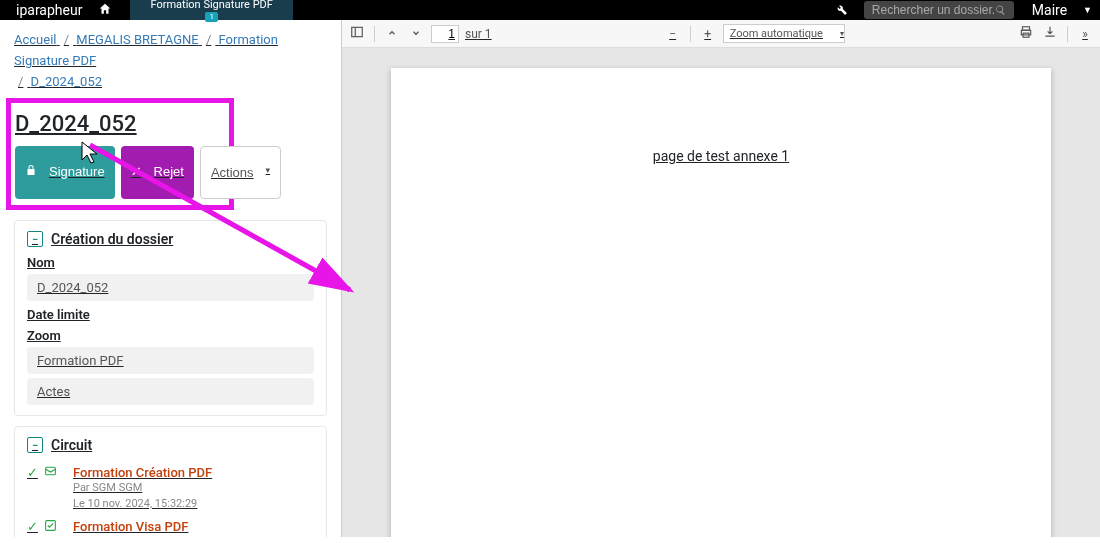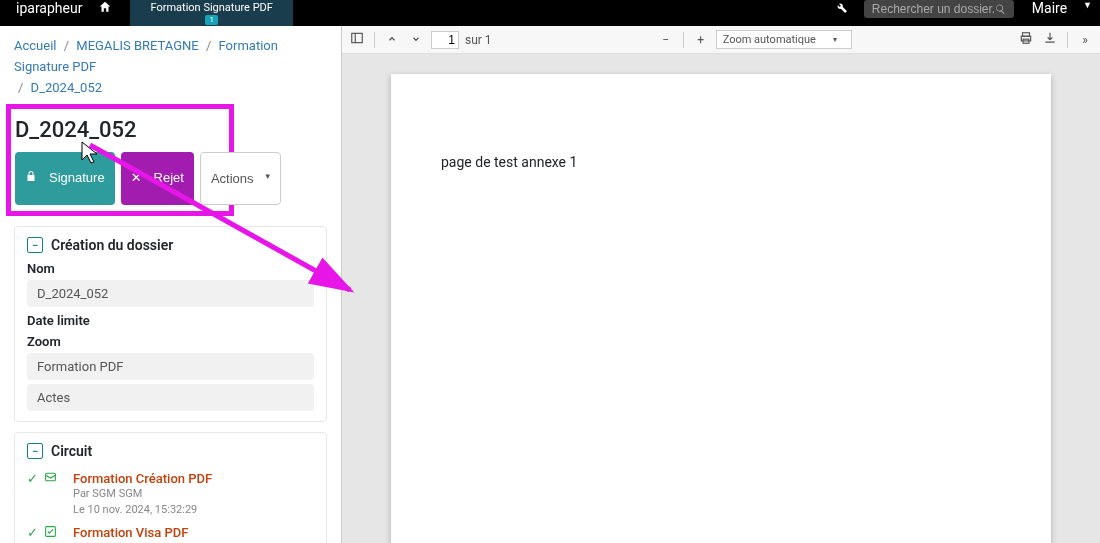--- a/index.html
+++ b/index.html
@@ -1,32 +1,32 @@
 <!DOCTYPE html>
 <html><head>
 <meta charset="utf-8">
 <style>
 * { margin: 0; padding: 0; box-sizing: border-box; }
 body { font-family: -apple-system, BlinkMacSystemFont, "Segoe UI", Roboto, sans-serif; font-size: 14px; color: #212529; background: #fff; width: 1100px; height: 543px; overflow: hidden; }
 
-.topbar { background: #000; height: 26px; display: flex; align-items: flex-start; color: #fff; padding: 0 8px; }
+.topbar { background: #000; height: 20px; display: flex; align-items: center; color: #fff; padding: 0 8px; }
 .topbar .brand { font-size: 14px; padding: 0 8px; }
 .topbar .home { padding: 0 8px; cursor: pointer; }
 .topbar .tab { background: #1a3d4d; height: 100%; display: flex; flex-direction: column; align-items: center; justify-content: center; padding: 0 20px; margin-left: 10px; font-size: 11px; position: relative; }
 .topbar .tab .badge { background: #17a2b8; color: #fff; font-size: 8px; border-radius: 2px; padding: 0 4px; margin-top: 1px; line-height: 10px; }
 .topbar .spacer { flex: 1; }
 .topbar .wrench { padding: 0 8px; cursor: pointer; font-size: 13px; }
 .topbar .search { background: #444; border-radius: 3px; display: flex; align-items: center; padding: 2px 8px; margin: 0 8px; width: 150px; }
 .topbar .search input { background: transparent; border: none; color: #ccc; font-size: 12px; outline: none; width: 100%; }
 .topbar .search input::placeholder { color: #aaa; }
 .topbar .userarea { display: flex; align-items: center; padding: 0 6px; }
 .topbar .username { font-size: 14px; padding: 0 4px; }
 .topbar .caret { font-size: 9px; padding-left: 6px; }
 
-.layout { display: flex; height: calc(100% - 26px); }
+.layout { display: flex; height: calc(100% - 26px); text-decoration: underline; }
 .leftpane { width: 341px; padding: 10px 14px 0 14px; overflow-y: auto; }
 .rightpane { flex: 1; background: #e6e6e6; display: flex; flex-direction: column; border-left: 1px solid #ccc; }
 
 .breadcrumb { font-size: 13px; color: #337ab7; line-height: 1.6; margin-bottom: 6px; }
 .breadcrumb a { color: #337ab7; text-decoration: none; }
 .breadcrumb .sep { color: #888; padding: 0 4px; }
 
 .highlight-box { border: 5px solid #e815e8; padding: 2px 4px 6px 4px; margin-left: -8px; margin-right: 4px; width: 228px; }
 .dossier-title { font-size: 22px; font-weight: 500; margin: 6px 0 10px 0; color: #212529; }
 .action-row { display: flex; gap: 6px; }
@@ -50,24 +50,24 @@
 .ci-title { color: #c2410c; font-size: 13px; font-weight: 500; }
 .ci-meta { font-size: 11px; color: #888; line-height: 1.4; }
 
 .annotation { position: absolute; pointer-events: none; z-index: 1000; }
 
 
 .pdf-toolbar { background: #f7f7f7; border-bottom: 1px solid #ddd; height: 28px; display: flex; align-items: center; padding: 0 6px; gap: 6px; font-size: 12px; color: #555; }
 .tb-ico { width: 18px; text-align: center; cursor: pointer; }
 .tb-sep { width: 1px; height: 16px; background: #ccc; margin: 0 2px; }
 .tb-pageinput { width: 28px; text-align: right; border: 1px solid #ccc; font-size: 12px; padding: 1px 3px; }
-.tb-zoom { border: 1px solid #ccc; font-size: 11px; padding: 2px 14px 2px 6px; background: #fff; position: relative; display: inline-flex; align-items: center; gap: 17px; }
+.tb-zoom { border: 1px solid #ccc; font-size: 11px; padding: 2px 0 2px 6px; background: #fff; position: relative; display: inline-flex; align-items: center; gap: 17px; }
 .tb-spacer { flex: 1; }
 
-.pdf-body { flex: 1; overflow: auto; display: flex; justify-content: center; padding: 20px 40px; }
+.pdf-body { flex: 1; overflow: auto; display: flex; justify-content: center; padding: 20px 40px; text-align: center; }
 .pdf-page { background: #fff; width: 660px; min-height: 920px; box-shadow: 0 2px 6px rgba(0,0,0,.25); padding: 80px 50px; font-size: 14px; }
 </style>
 </head>
 <body>
 
 <div class="topbar">
   <span class="brand">iparapheur</span>
   <span class="home">
     <svg width="14" height="14" viewBox="0 0 24 24" fill="#fff">
         <path d="M12 3l9 8h-3v9h-4v-6H10v6H6v-9H3z"></path>

